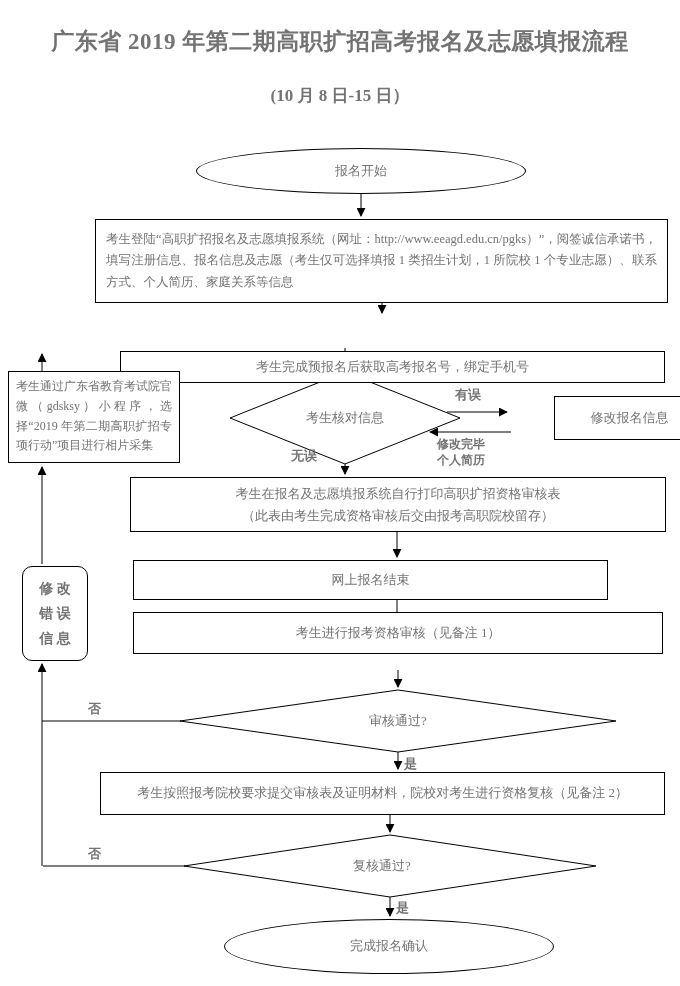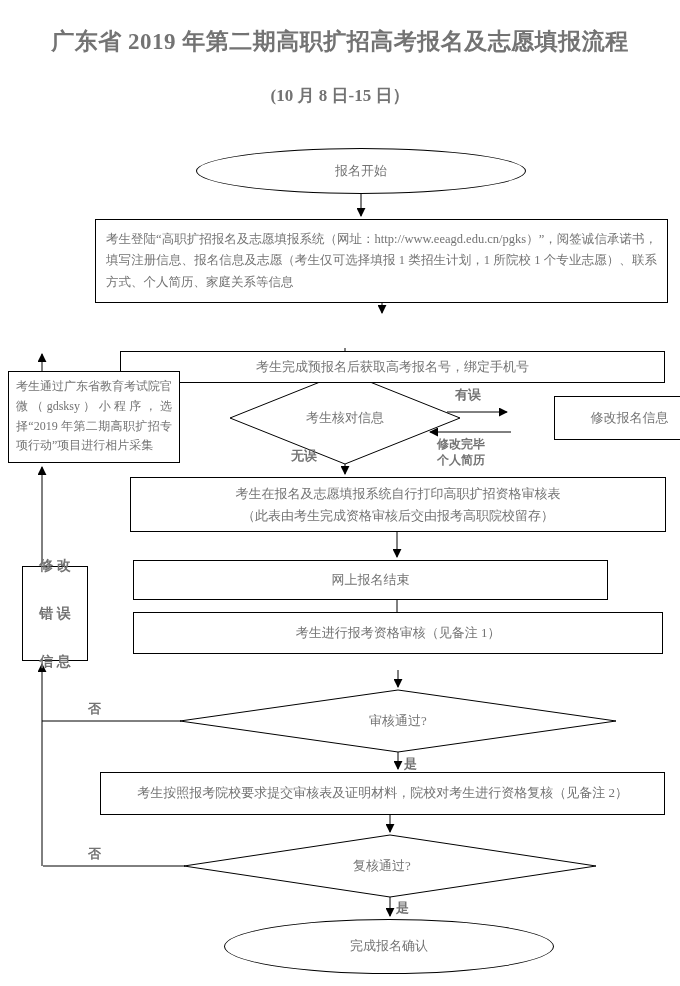--- a/index.html
+++ b/index.html
@@ -22,22 +22,22 @@
 
   #n-start{left:196px;top:148px;width:330px;height:46px;}
   #n-login{left:95px;top:219px;width:573px;height:84px;font-size:12.5px;
     padding:5px 10px;line-height:1.7;}
   #n-login span{display:block;width:100%;text-align:justify;}
   #n-prereg{left:120px;top:316px;width:545px;height:32px;margin-top:35px;}
   #dl-verify{left:230px;top:372px;width:230px;height:92px;}
   #n-modify-reg{left:511px;top:396px;width:151px;height:44px;margin-left:43px;}
   #n-photo{left:8px;top:371px;width:172px;height:92px;display:block;
     font-size:12px;padding:5px 7px;text-align:justify;line-height:1.65;}
-  #n-modify-error{left:22px;top:566px;width:66px;height:95px;border-radius:0;
-    flex-direction:column;font-weight:bold;font-size:14px;line-height:1.8;gap:23px;}
+  #n-modify-error{left:22px;top:566px;width:66px;height:95px;border-radius:10px;
+    flex-direction:column;font-weight:bold;font-size:14px;line-height:1.8;}
   #n-print{left:130px;top:477px;width:536px;height:55px;flex-direction:column;line-height:1.65;}
   #n-online-end{left:133px;top:560px;width:475px;height:40px;}
   #n-review{left:133px;top:612px;width:530px;height:42px;}
   #dl-review{left:180px;top:690px;width:436px;height:62px;}
   #n-submit{left:100px;top:772px;width:565px;height:43px;}
   #dl-recheck{left:176px;top:835px;width:412px;height:62px;}
   #n-finish{left:224px;top:919px;width:330px;height:55px;}
 
   #lb-has-error{left:455px;top:386px;font-family:Liberation Serif, serif;}
   #lb-no-error{left:291px;top:447px;}

